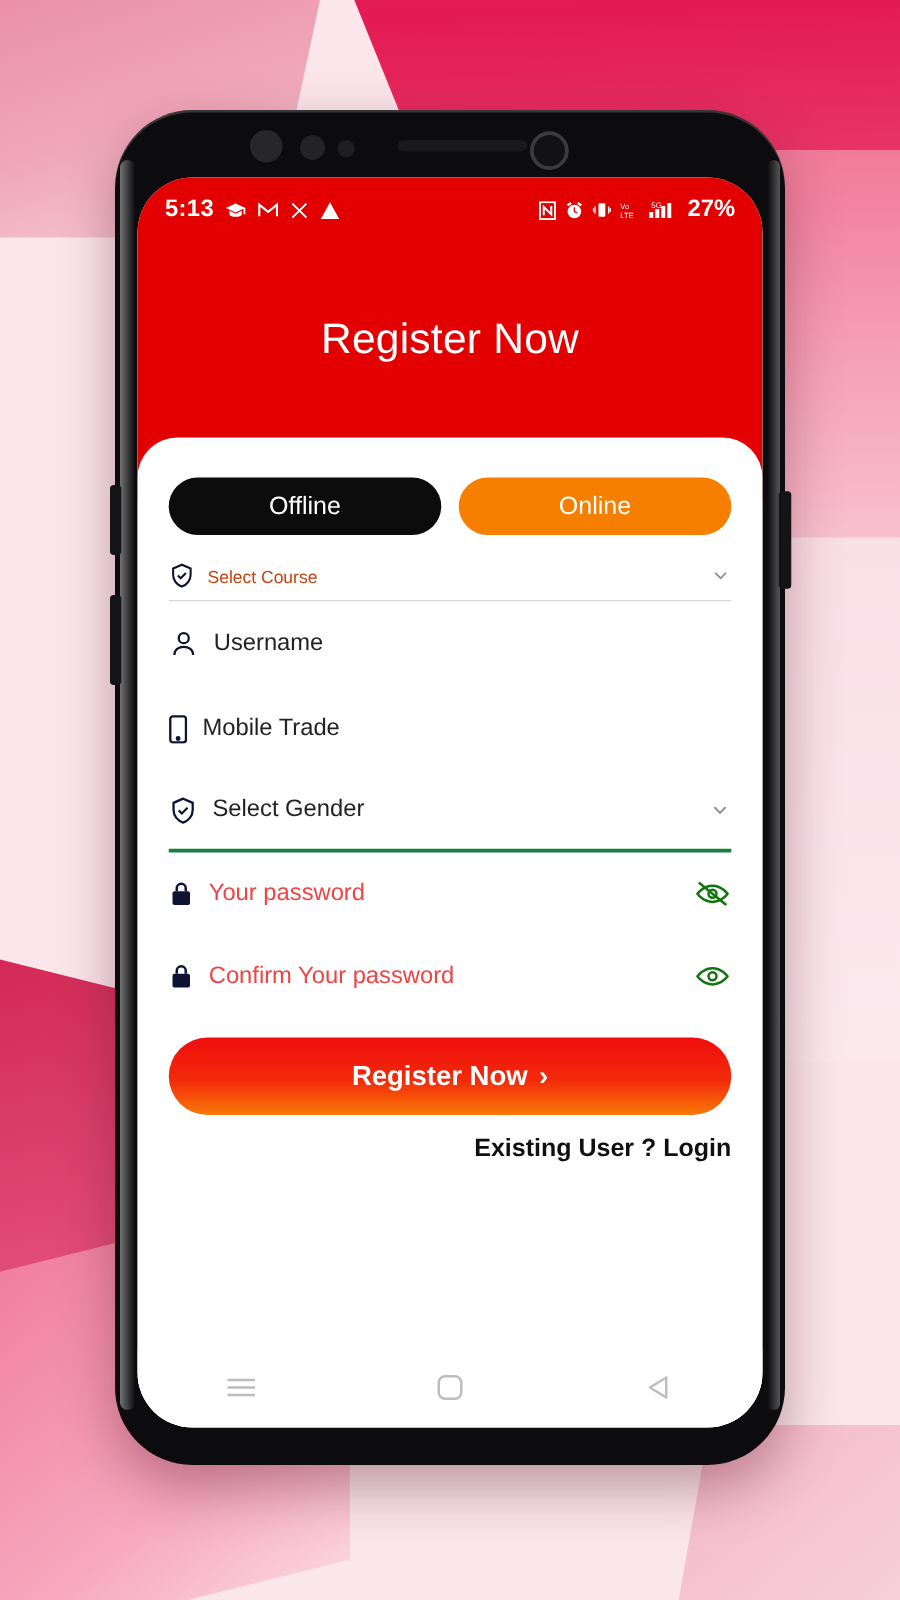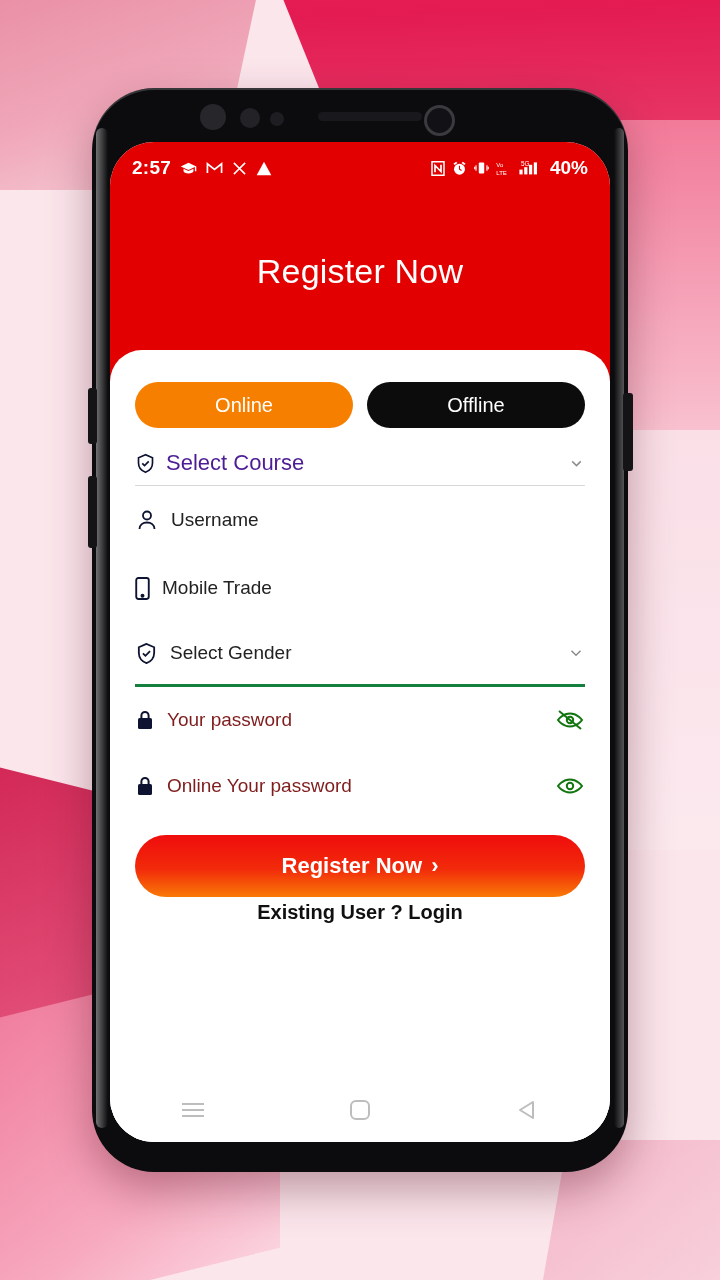--- a/index.html
+++ b/index.html
@@ -133,42 +133,42 @@
     color: #fff; font-size: 20px; border: none; cursor: pointer;
   }
   #mode-online  { background: #f77f00; }
   #mode-offline { background: #0c0c0c; }
   
   #select-row { display: flex; gap: 18px; margin-top: 22px; }
   .field-half { flex: 1; border-bottom: 1px solid #d8d8d8; padding-bottom: 9px; }
   .field-line {
     display: flex; align-items: center; gap: 10px;
   }
-  .field-text { font-size: 22px; color: #4c1d95; }
+  .field-text { font-size: 14px; color: #c2410c; }
   .chev { margin-left: auto; color: #8b8b8b; display: flex; }
   
   .field-row {
     display: flex; align-items: center; gap: 12px;
     height: 68px;
   }
   .field-row .field-text { font-size: 19px; color: #222; }
   #gender-row { border-bottom: 3px solid #15803d; height: 62px; }
   .pw-row { height: 66px; }
-  .pw-row .field-text { font-size: 19px; color: #7f1d1d; }
+  .pw-row .field-text { font-size: 19px; color: #ef4444; }
   .eye { margin-left: auto; color: #13750f; display: flex; cursor: pointer; }
   
   #submit-btn {
     margin-top: 16px; width: 100%; height: 62px;
     border: none; border-radius: 32px; cursor: pointer;
     background: linear-gradient(180deg, #ef0d0d 0%, #f22a0a 55%, #f97a07 100%);
     color: #fff; font-size: 22px; font-weight: 700;
     display: flex; align-items: center; justify-content: center; gap: 9px;
   }
   #links-row {
-    margin-top: 4px; display: flex; align-items: center; justify-content: center;
+    margin-top: 16px; display: flex; align-items: center; justify-content: flex-end;
     gap: 24px;
   }
   #link-login { font-size: 20px; font-weight: 700; color: #101010; cursor: pointer; }
   #link-forgot { font-size: 20px; font-weight: 700; color: #e71b1b; cursor: pointer; }
   
   #nav-bar {
     position: absolute; left: 0; bottom: 0; width: 100%; height: 64px;
     display: flex; align-items: center; justify-content: space-around;
     background: #ffffff; color: #b6b6b6;
   }
@@ -202,21 +202,21 @@
       <div class="hw" id="cam3"></div>
       <div id="earpiece"></div>
       <div id="sensor-ring"></div>
     </div>
 
     <div id="screen">
 
       <div id="app-header">
         <div id="status-bar">
           <div id="status-left">
-            <span id="clock">2:57</span>
+            <span id="clock">5:13</span>
             <span class="sicon">
               <svg width="17" height="17" viewBox="0 0 24 24" fill="#fff">
                   <path d="M12 4 1 9l11 5 9-4.09V16h2V9L12 4z"></path>
                   <path d="M5 12.2V16c0 1.6 3.1 3 7 3s7-1.4 7-3v-3.8l-7 3.2-7-3.2z"></path>
                 </svg>
             </span>
             <span class="sicon">
               <svg width="17" height="14" viewBox="0 0 24 18" fill="none" stroke="#fff" stroke-width="2.4">
                   <path d="M2 16V3l10 8L22 3v13"></path>
                 </svg>
@@ -260,32 +260,32 @@
             </span>
             <span class="sicon">
               <svg width="24" height="16" viewBox="0 0 30 20" fill="#fff">
                   <text x="5" y="8" font-size="8" font-family="Liberation Sans" fill="#fff">5G</text>
                   <rect x="3" y="12" width="4" height="6"></rect>
                   <rect x="9" y="9" width="4" height="9"></rect>
                   <rect x="15" y="6" width="4" height="12"></rect>
                   <rect x="21" y="3" width="4" height="15"></rect>
                 </svg>
             </span>
-            <span id="battery-pct">40%</span>
+            <span id="battery-pct">27%</span>
           </div>
         </div>
         <div id="page-title">Register Now</div>
       </div>
 
       <div id="form-card">
         <div id="form-inner">
 
           <div id="mode-toggle">
+            <button class="mode-pill" id="mode-offline">Offline</button>
             <button class="mode-pill" id="mode-online">Online</button>
-            <button class="mode-pill" id="mode-offline">Offline</button>
           </div>
 
           <div id="select-row">
             <div class="field-half">
               <div class="field-line">
                 <span class="icon-dark">
                   <svg width="21" height="21" viewBox="0 0 24 24" fill="none" stroke="#0d1330" stroke-width="1.9">
                       <path d="M12 2 4 5.5v6c0 5 3.6 9 8 10.5 4.4-1.5 8-5.5 8-10.5v-6L12 2z"></path>
                       <path d="M8.3 11.8l2.6 2.6 4.8-4.8"></path>
                     </svg>
@@ -353,21 +353,21 @@
             </span>
           </div>
 
           <div class="field-row pw-row">
             <span class="icon-dark">
               <svg width="20" height="22" viewBox="0 0 20 22" fill="#0d1330">
                   <path d="M5.4 9V6.6a4.6 4.6 0 0 1 9.2 0V9h-2V6.6a2.6 2.6 0 0 0-5.2 0V9H5.4z"></path>
                   <rect x="3" y="9" width="14" height="11" rx="1.6"></rect>
                 </svg>
             </span>
-            <span class="field-text">Online Your password</span>
+            <span class="field-text">Confirm Your password</span>
             <span class="eye">
               <svg width="30" height="26" viewBox="0 0 30 24" fill="none" stroke="#13750f" stroke-width="2">
                   <path d="M3 12s4.4-6.5 12-6.5S27 12 27 12s-4.4 6.5-12 6.5S3 12 3 12z"></path>
                   <circle cx="15" cy="12" r="3.2"></circle>
                 </svg>
             </span>
           </div>
 
           <button id="submit-btn">
             <span>Register Now</span>

